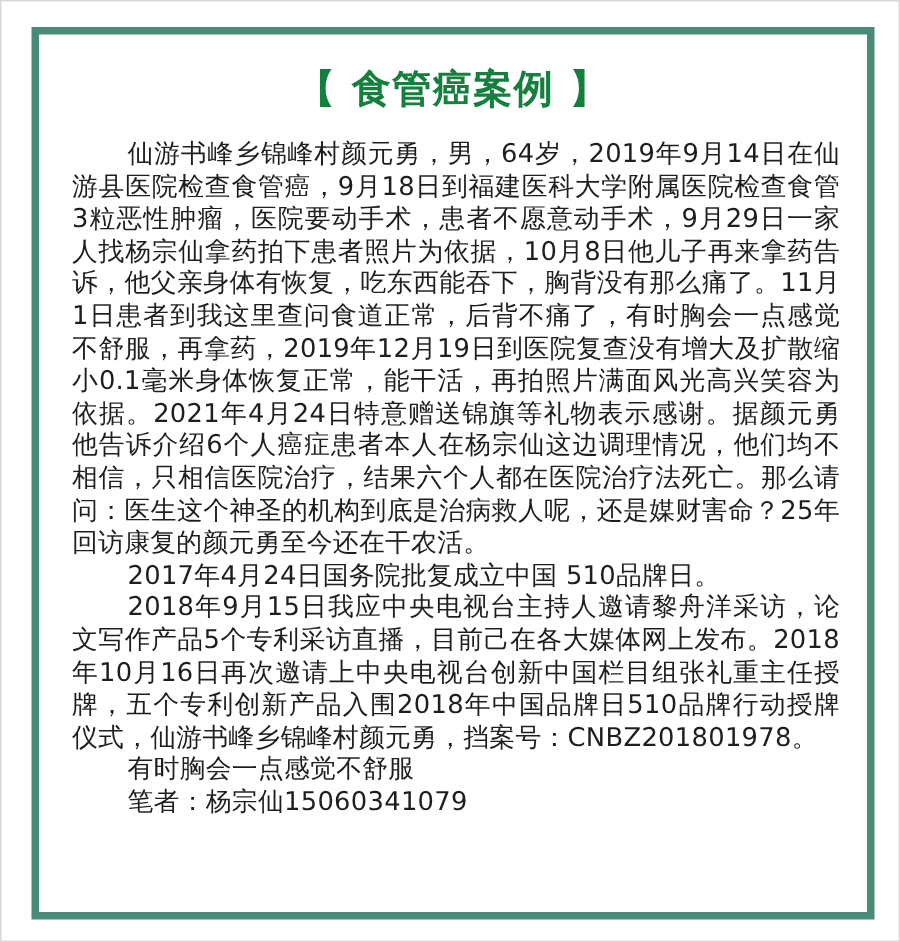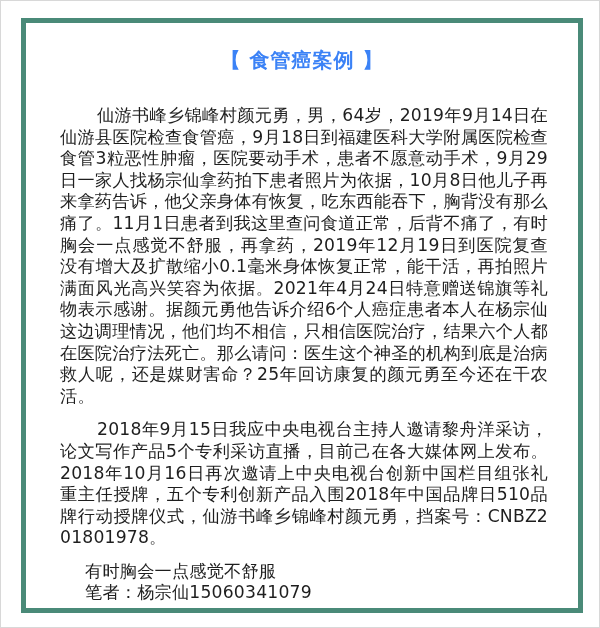--- a/index.html
+++ b/index.html
@@ -20,45 +20,46 @@
       position: absolute;
       left: 20px; top: 17px;
       width: 552px; height: 585px;
       border: 5px solid #4a8a78;
       background: #ffffff;
     }
     .title {
       position: absolute;
       left: 0; right: 0; top: 20px;
       text-align: center;
-      color: #3b82f6;
+      color: #15803d;
       font-weight: bold;
-      font-size: 20px;
+      font-size: 26px;
       line-height: 34px;
       letter-spacing: 1px;
     }
     .body {
       position: absolute;
       left: 22px; top: 70px;
       width: 512px;
       color: #1e1e1e;
       font-size: 17.2px;
       line-height: 21.6px;
       letter-spacing: 0.2px;
       text-align: justify;
     }
-    .para { margin: 12px; text-indent: 37px; word-break: break-all; }
+    .para { margin: 0; text-indent: 37px; word-break: break-all; }
     .sig { margin: 0; padding-left: 37px; }
   </style>
 </head>
 <body>
 
 <div class="outer">
   <div class="frame">
     <div class="title">【 食管癌案例 】</div>
     <div class="body">
       <p class="para">仙游书峰乡锦峰村颜元勇，男，64岁，2019年9月14日在仙游县医院检查食管癌，9月18日到福建医科大学附属医院检查食管3粒恶性肿瘤，医院要动手术，患者不愿意动手术，9月29日一家人找杨宗仙拿药拍下患者照片为依据，10月8日他儿子再来拿药告诉，他父亲身体有恢复，吃东西能吞下，胸背没有那么痛了。11月1日患者到我这里查问食道正常，后背不痛了，有时胸会一点感觉不舒服，再拿药，2019年12月19日到医院复查没有增大及扩散缩小0.1毫米身体恢复正常，能干活，再拍照片满面风光高兴笑容为依据。2021年4月24日特意赠送锦旗等礼物表示感谢。据颜元勇他告诉介绍6个人癌症患者本人在杨宗仙这边调理情况，他们均不相信，只相信医院治疗，结果六个人都在医院治疗法死亡。那么请问：医生这个神圣的机构到底是治病救人呢，还是媒财害命？25年回访康复的颜元勇至今还在干农活。</p>
+      <p class="para">2017年4月24日国务院批复成立中国 510品牌日。</p>
       <p class="para">2018年9月15日我应中央电视台主持人邀请黎舟洋采访，论文写作产品5个专利采访直播，目前己在各大媒体网上发布。2018年10月16日再次邀请上中央电视台创新中国栏目组张礼重主任授牌，五个专利创新产品入围2018年中国品牌日510品牌行动授牌仪式，仙游书峰乡锦峰村颜元勇，挡案号：CNBZ201801978。</p>
       <p class="sig">有时胸会一点感觉不舒服</p>
       <p class="sig">笔者：杨宗仙15060341079</p>
     </div>
   </div>
 </div>
 
 </body></html>

